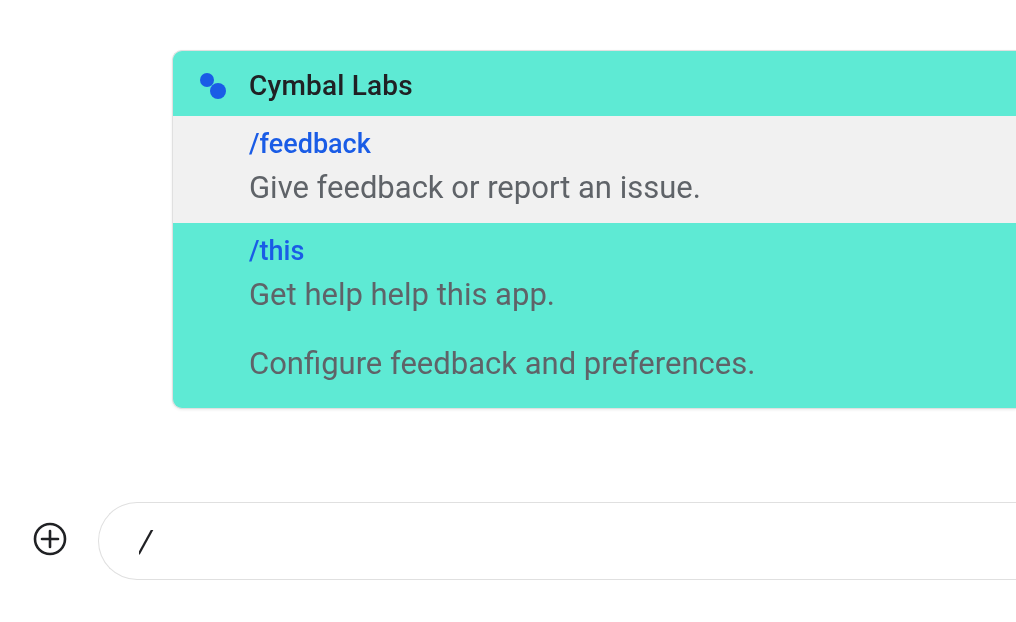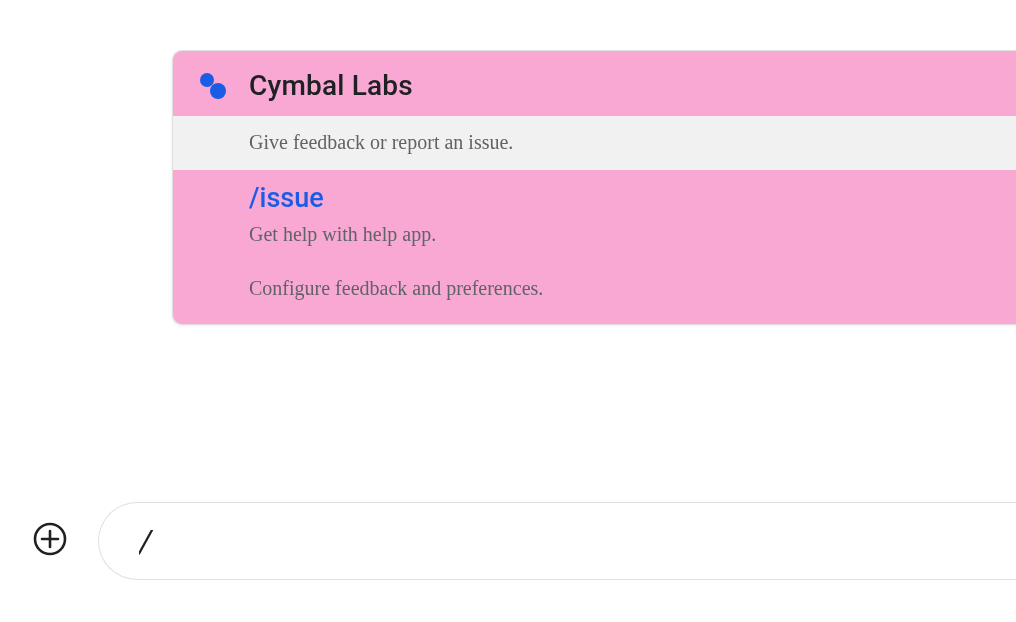--- a/index.html
+++ b/index.html
@@ -9,21 +9,21 @@
       width: 1016px;
       height: 622px;
       position: relative;
       overflow: hidden;
     }
     .popup {
       position: absolute;
       left: 172px;
       top: 50px;
       right: 0;
-      background: #f9a8d4;
+      background: #5eead4;
       border: 1px solid #e0e0e0;
       border-right: none;
       border-radius: 10px 0 0 10px;
       box-shadow: 0 1px 3px rgba(0,0,0,0.08);
       padding-bottom: 8px;
     }
     .popup-header {
       display: flex;
       align-items: center;
       padding: 18px 28px 14px 24px;
@@ -48,25 +48,24 @@
     .command-item.highlighted {
       background: #f1f1f1;
     }
     .command-name {
       font-size: 27px;
       color: #1a5ce6;
       font-weight: 500;
       line-height: 1.4;
     }
     .command-desc {
-      font-size: 20px;
+      font-size: 31px;
       color: #5f6368;
       line-height: 1.4;
       margin-top: 2px;
-      font-family: Liberation Serif, serif;
     }
     .input-row {
       position: absolute;
       left: 30px;
       right: 0;
       top: 502px;
       display: flex;
       align-items: center;
     }
     .add-button {
@@ -111,26 +110,27 @@
     <span class="app-icon">
       <svg viewBox="0 0 30 30">
         <circle cx="10" cy="9" r="7" fill="#1a5ce6"></circle>
         <circle cx="21" cy="20" r="8" fill="#1a5ce6"></circle>
       </svg>
     </span>
     <span class="app-title">Cymbal Labs</span>
   </div>
 
   <div class="command-item highlighted">
+    <div class="command-name">/feedback</div>
     <div class="command-desc">Give feedback or report an issue.</div>
   </div>
 
   <div class="command-item">
-    <div class="command-name">/issue</div>
-    <div class="command-desc">Get help with help app.</div>
+    <div class="command-name">/this</div>
+    <div class="command-desc">Get help help this app.</div>
   </div>
 
   <div class="command-item">
     <div class="command-desc">Configure feedback and preferences.</div>
   </div>
 </div>
 
 <div class="input-row">
   <div class="add-button">
     <span>

